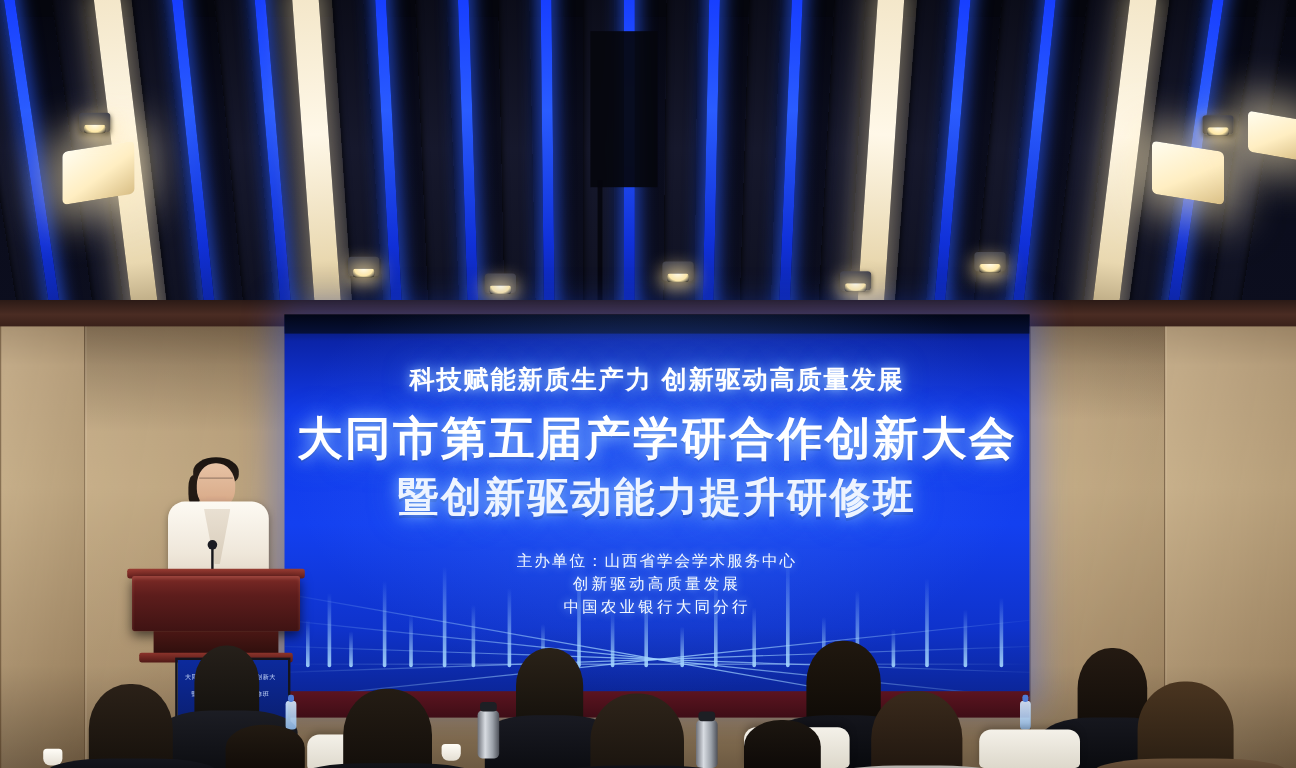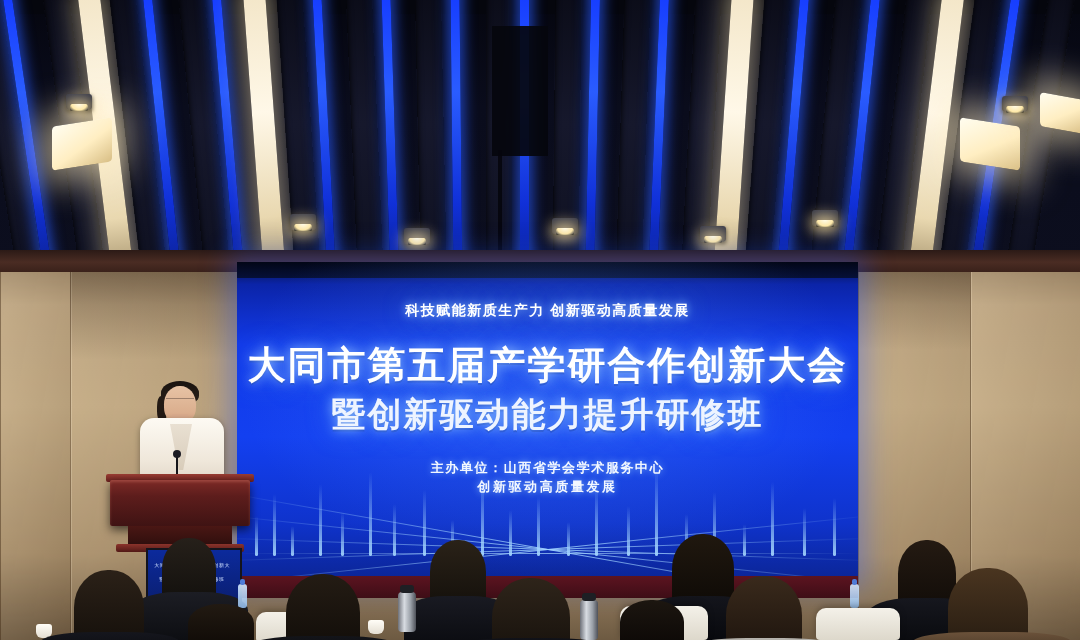--- a/index.html
+++ b/index.html
@@ -47,30 +47,30 @@
     background:radial-gradient(ellipse at 50% 38%,rgba(90,150,255,.30),rgba(5,20,120,0) 70%);}
   .skyline{position:absolute;left:0;bottom:0;width:100%;height:120px;overflow:hidden;}
   .bar{position:absolute;bottom:24px;width:3px;border-radius:2px;
     background:linear-gradient(180deg,rgba(190,225,255,0),rgba(165,215,255,.92));}
   .ray{position:absolute;left:50%;bottom:30px;height:1px;transform-origin:left center;
     background:linear-gradient(90deg,rgba(160,210,255,.85),rgba(120,180,255,0));}
   .horizon{position:absolute;left:0;bottom:26px;width:100%;height:1px;
     background:linear-gradient(90deg,rgba(150,200,255,0),rgba(170,215,255,.7),rgba(150,200,255,0));}
 
   .scr-text{position:absolute;left:0;top:0;width:100%;text-align:center;color:#fff;}
-  .tagline{position:absolute;top:40px;left:0;width:100%;font-size:14px;font-weight:700;
+  .tagline{position:absolute;top:40px;left:0;width:100%;font-size:21px;font-weight:700;
     letter-spacing:1.5px;color:#ffffff;text-shadow:0 0 10px rgba(150,200,255,.95),0 0 22px rgba(90,150,255,.7);}
   .title1{position:absolute;top:78px;left:0;width:100%;font-size:38px;font-weight:700;
     letter-spacing:2px;color:#ffffff;
     text-shadow:0 0 12px rgba(160,205,255,.95),0 0 26px rgba(70,140,255,.8),0 2px 0 rgba(20,60,190,.8);}
   .title2{position:absolute;top:130px;left:0;width:100%;font-size:34px;font-weight:700;
     letter-spacing:2px;color:#eef4ff;
     text-shadow:0 0 12px rgba(150,200,255,.9),0 0 26px rgba(70,140,255,.75),0 2px 0 rgba(20,60,190,.8);}
   .orgwrap{position:absolute;top:196px;left:0;width:100%;}
-  .orgline{font-size:13px;font-weight:700;letter-spacing:2.6px;color:#f2f7ff;line-height:19px;
+  .orgline{font-size:13px;font-weight:400;letter-spacing:2.6px;color:#f2f7ff;line-height:19px;
     text-shadow:0 0 7px rgba(140,195,255,.85);}
   .orgline.l1{letter-spacing:1.6px;}
   .orgline.l3{letter-spacing:8px;padding-left:8px;}
 
   
   .podium{position:absolute;left:110px;top:480px;width:140px;height:46px;border-radius:2px;
     background:linear-gradient(180deg,#7d2a26,#5d1d1c 35%,#3f1313 100%);
     box-shadow:0 4px 10px rgba(0,0,0,.6), inset 0 2px 3px rgba(255,160,140,.25);}
   .podium-top{position:absolute;left:106px;top:474px;width:148px;height:8px;border-radius:2px;
     background:linear-gradient(180deg,#9a3d33,#661f1d);}
@@ -224,20 +224,21 @@
       <div class="ray" style="width:330px;transform:rotate(10deg);"></div>
     </div>
 
     <div class="scr-text">
       <div class="tagline">科技赋能新质生产力  创新驱动高质量发展</div>
       <div class="title1">大同市第五届产学研合作创新大会</div>
       <div class="title2">暨创新驱动能力提升研修班</div>
       <div class="orgwrap">
         <div class="orgline l1">主办单位：山西省学会学术服务中心</div>
         <div class="orgline">创新驱动高质量发展</div>
+        <div class="orgline">中国农业银行大同分行</div>
       </div>
     </div>
   </div>
 
   <div class="stage-front"></div>
 
   <div class="speaker-hair2"></div>
   <div class="speaker-hair"></div>
   <div class="speaker-head"></div>
   <div class="speaker-glasses"></div>

